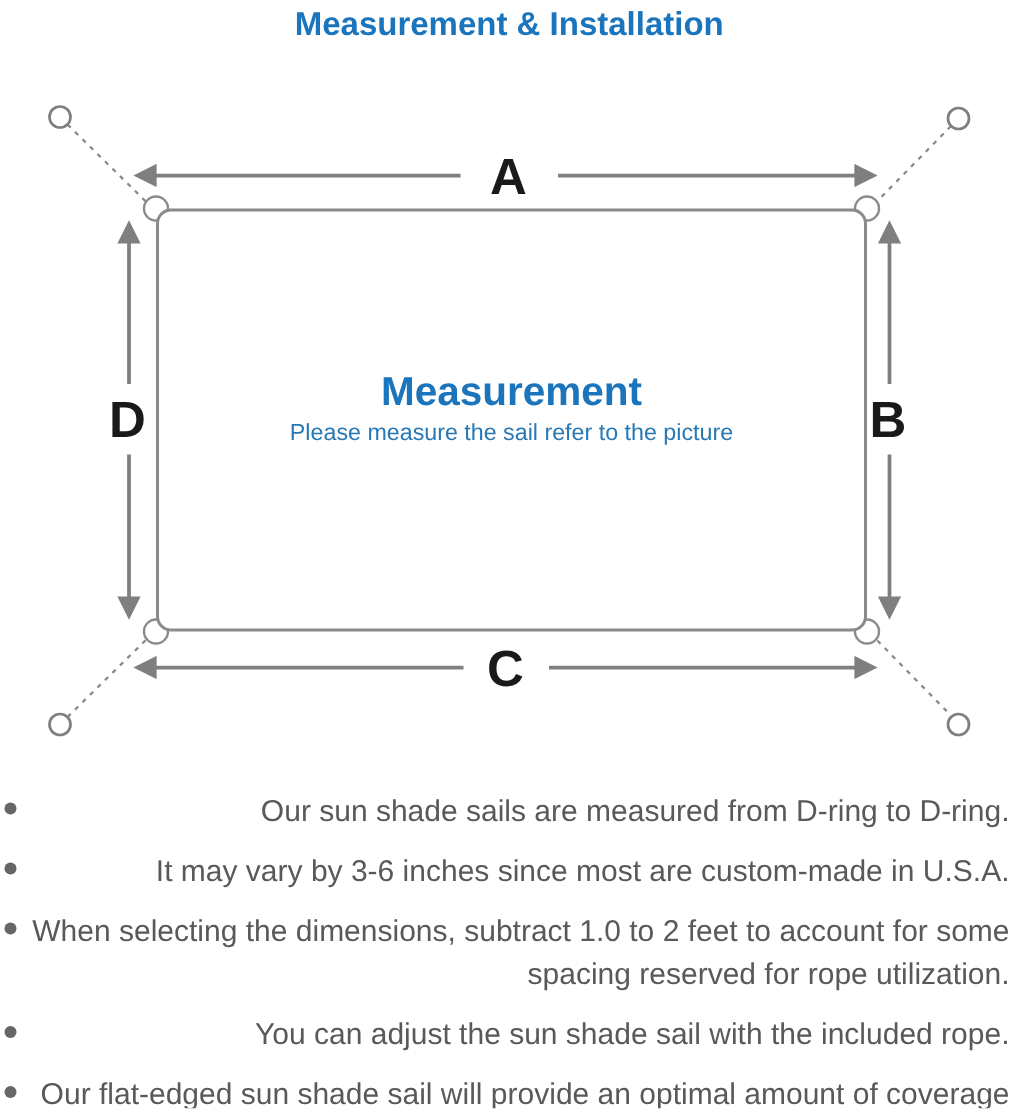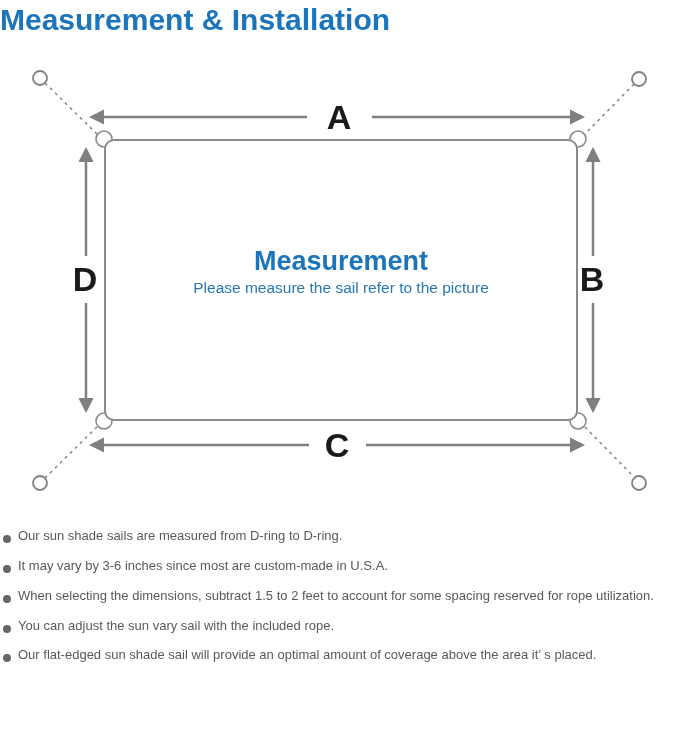--- a/index.html
+++ b/index.html
@@ -9,21 +9,22 @@
     width: 679px;
     height: 739px;
     background: #ffffff;
     font-family: "Liberation Sans", sans-serif;
     overflow: hidden;
   }
   .page-title {
     margin: 0;
     padding-top: 3px;
     width: 100%;
-    font-size: 30px;
+    text-align: center;
+    font-size: 22px;
     font-weight: bold;
     letter-spacing: 0px;
     color: #1b75bc;
   }
   .diagram-svg {
     position: absolute;
     top: 60px;
     left: 0;
   }
   .notes {
@@ -34,23 +35,24 @@
   }
   .notes ul {
     list-style: none;
     margin: 0;
     padding: 0 6px 0 3px;
   }
   .notes li {
     position: relative;
     padding-left: 15px;
     margin-bottom: 11px;
-    font-size: 13px;
+    font-size: 20px;
     line-height: 1.45;
     color: #595959;
+    text-align: right;
   }
   .notes .dot {
     position: absolute;
     left: 0;
     top: 8px;
     width: 8px;
     height: 8px;
     border-radius: 50%;
     background: #666666;
   }
@@ -124,25 +126,25 @@
       <li>
         <span class="dot"></span>
         <span>Our sun shade sails are measured from D-ring to D-ring.</span>
       </li>
       <li>
         <span class="dot"></span>
         <span>It may vary by 3-6 inches since most are custom-made in U.S.A.</span>
       </li>
       <li>
         <span class="dot"></span>
-        <span>When selecting the dimensions, subtract 1.5 to 2 feet to account for some spacing reserved for rope utilization.</span>
+        <span>When selecting the dimensions, subtract 1.0 to 2 feet to account for some spacing reserved for rope utilization.</span>
       </li>
       <li>
         <span class="dot"></span>
-        <span>You can adjust the sun vary sail with the included rope.</span>
+        <span>You can adjust the sun shade sail with the included rope.</span>
       </li>
       <li>
         <span class="dot"></span>
         <span>Our flat-edged sun shade sail will provide an optimal amount of coverage above the area it’ s placed.</span>
       </li>
     </ul>
   </div>
 
 </div>
 

